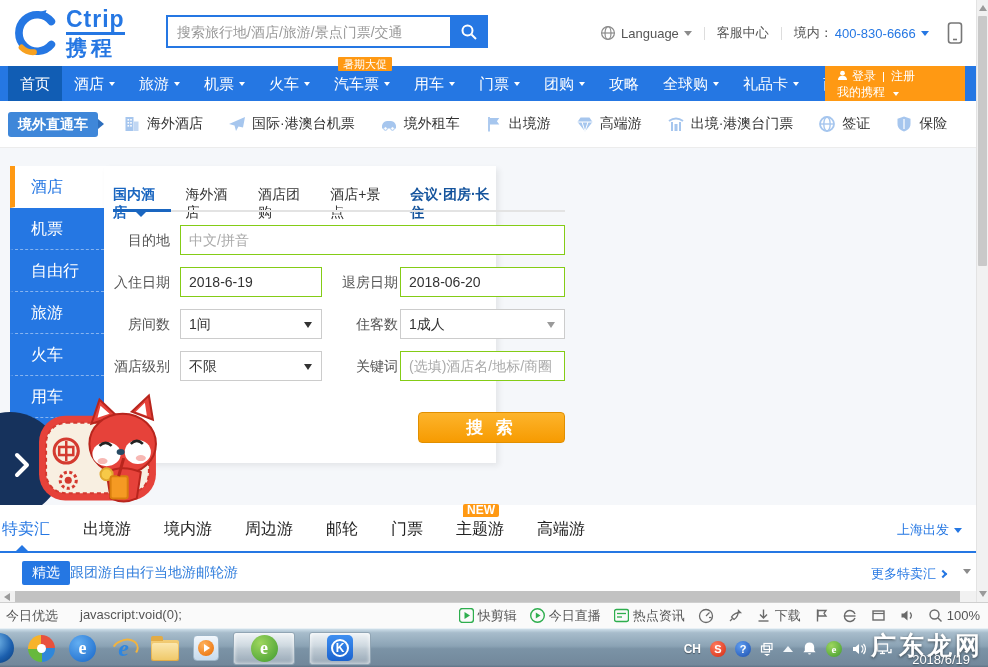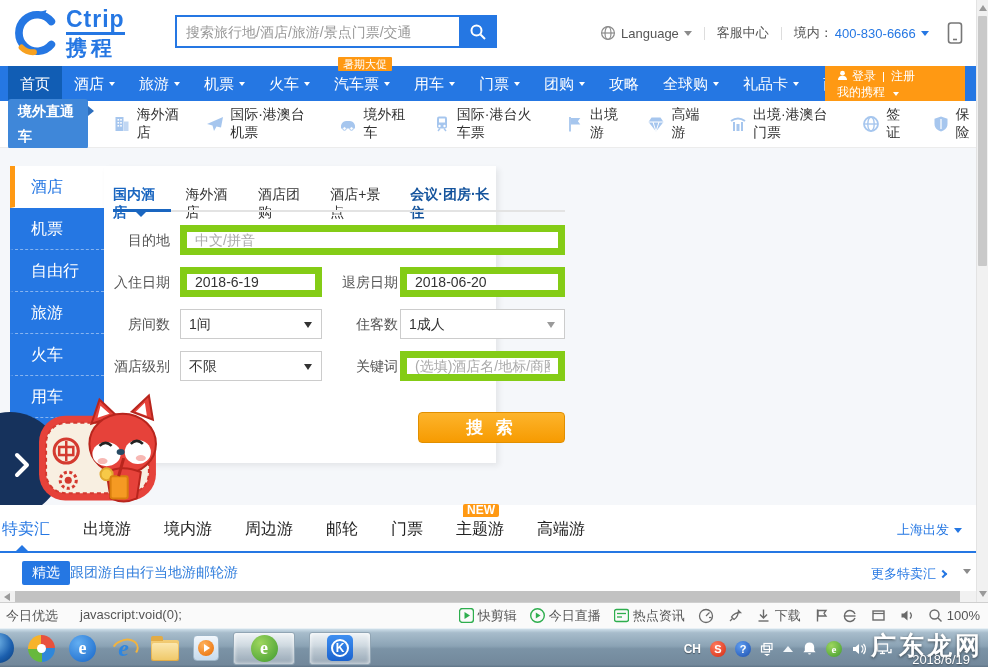--- a/index.html
+++ b/index.html
@@ -6,21 +6,21 @@
   body{font-family:"Liberation Sans","DejaVu Sans",sans-serif;background:#888}
   .screen{position:relative;width:988px;height:667px;background:#fff;overflow:hidden;font-family:"Liberation Sans","DejaVu Sans",sans-serif}
   .page{position:absolute;left:0;top:0;width:976px;height:602px;background:#fff}
 
   
   .hd{position:absolute;left:0;top:0;width:976px;height:66px;background:#fff}
   .logo{position:absolute;left:10px;top:8px;display:flex;align-items:center;cursor:pointer}
   .logo-txt{margin-left:6px;line-height:1}
   .logo-en{display:block;color:#2577e3;font-weight:bold;font-size:23px;letter-spacing:1px;border-bottom:3px solid #2577e3;padding-bottom:1px}
   .logo-cn{display:block;color:#2577e3;font-weight:bold;font-size:21px;letter-spacing:4px;margin-top:2px}
-  .searchbar{position:absolute;left:175px;top:15px;height:33px;display:flex}
+  .searchbar{position:absolute;left:166px;top:15px;height:33px;display:flex}
   .searchbar input{width:284px;height:33px;border:2px solid #2577e3;border-right:none;padding:0 9px;font-size:14px;color:#333;outline:none}
   .searchbar input::placeholder{color:#999}
   .sbtn{width:38px;height:33px;background:#2577e3;border:none;cursor:pointer;display:flex;align-items:center;justify-content:center}
   .hright{position:absolute;left:600px;top:22px;display:flex;align-items:center;font-size:13px;color:#555;white-space:nowrap}
   .hright .it{display:flex;align-items:center;cursor:pointer}
   .vdiv{width:1px;height:13px;background:#ddd;margin:0 12px}
   .hot a{color:#2577e3;text-decoration:none;margin-left:2px}
   .car{display:inline-block;width:0;height:0;border-left:4px solid transparent;border-right:4px solid transparent;border-top:5px solid #8b8b8b;margin-left:5px}
   .car.blue{border-top-color:#2577e3}
   .car.white{border-top-color:#fff;border-left-width:3.5px;border-right-width:3.5px;border-top-width:4.5px}
@@ -51,21 +51,21 @@
   .tabs{position:absolute;left:9px;top:20px;display:flex;gap:21px;font-size:14px;color:#333}
   .tab{cursor:pointer;text-decoration:none;color:#333}
   .tab.active{color:#1a66c0;font-weight:bold}
   .tab.strong{color:#15549d;font-weight:bold}
   .tabline{position:absolute;left:9px;width:452px;top:44px;height:2px;background:#e3e3e3}
   .tabline-active{position:absolute;left:9px;top:43px;width:58px;height:3px;background:#1a66c0}
   .tabline-active::after{content:"";position:absolute;left:23px;top:3px;border-left:5px solid transparent;border-right:5px solid transparent;border-top:5px solid #1a66c0}
   .frow{position:absolute;height:30px;line-height:30px;font-size:14px;color:#555}
   .flabel{position:absolute;text-align:right;width:66px;left:0;color:#555}
   .flabel.r{left:228px}
-  .fin{position:absolute;height:30px;border:7px solid #84cc16;background:#fff;font-size:14px;color:#333;padding:4px 8px;outline:none}
+  .fin{position:absolute;height:30px;border:1px solid #84cc16;background:#fff;font-size:14px;color:#333;padding:4px 8px;outline:none}
   .fin::placeholder{color:#aaa}
   .sel{position:absolute;height:30px;border:1px solid #ccc;background:#fff;font-size:14px;color:#333;padding:0 8px;line-height:28px;cursor:pointer}
   .sel::after{content:"";position:absolute;right:9px;top:12px;border-left:4px solid transparent;border-right:4px solid transparent;border-top:6px solid #333}
   .sel.gray::after{border-top-color:#9a9a9a}
   .go{position:absolute;left:314px;top:246px;width:147px;height:31px;border:1px solid #e18f00;border-radius:4px;background:linear-gradient(#fdb42c,#f79b01);color:#fff;font-size:17px;font-weight:bold;cursor:pointer;letter-spacing:4px}
   .collapse{position:absolute;left:-42px;top:264px;width:104px;height:104px;border-radius:50%;background:#16325c}
   .collapse svg{position:absolute;right:30px;top:40px}
   .mascot{position:absolute;left:36px;top:245px;width:128px;height:112px;cursor:pointer}
 
   
@@ -295,33 +295,20 @@
               <path d="M2 11c0-2 2.2-5 5-5h4c2.8 0 5 3 5 5v2.5H2z" fill="currentColor"></path>
               <circle cx="5.5" cy="13.5" r="1.8" fill="#fff" stroke="currentColor"></circle>
               <circle cx="12.5" cy="13.5" r="1.8" fill="#fff" stroke="currentColor"></circle>
             </svg>
           </span>
         <span>境外租车</span>
       </a>
       <a class="ov-it">
         <span class="oi">
             <svg viewBox="0 0 18 18">
-              <rect x="4" y="1.5" width="10" height="12" rx="2" fill="currentColor"></rect>
-              <rect x="6" y="3.5" width="6" height="4" fill="#fff"></rect>
-              <circle cx="6.5" cy="11" r="1.2" fill="#fff"></circle>
-              <circle cx="11.5" cy="11" r="1.2" fill="#fff"></circle>
-              <line x1="5" y1="16" x2="7" y2="13.5" stroke="currentColor" stroke-width="1.4"></line>
-              <line x1="13" y1="16" x2="11" y2="13.5" stroke="currentColor" stroke-width="1.4"></line>
-            </svg>
-          </span>
-        <span>国际·港台火车票</span>
-      </a>
-      <a class="ov-it">
-        <span class="oi">
-            <svg viewBox="0 0 18 18">
               <line x1="4" y1="2" x2="4" y2="16.5" stroke="currentColor" stroke-width="1.8"></line>
               <path d="M4.8 3h9.5l-2.4 3.2 2.4 3.2H4.8z" fill="currentColor"></path>
             </svg>
           </span>
         <span>出境游</span>
       </a>
       <a class="ov-it">
         <span class="oi">
             <svg viewBox="0 0 18 18">
               <polygon points="9,16.5 1.5,7 4.5,2.5 13.5,2.5 16.5,7" fill="currentColor"></polygon>

